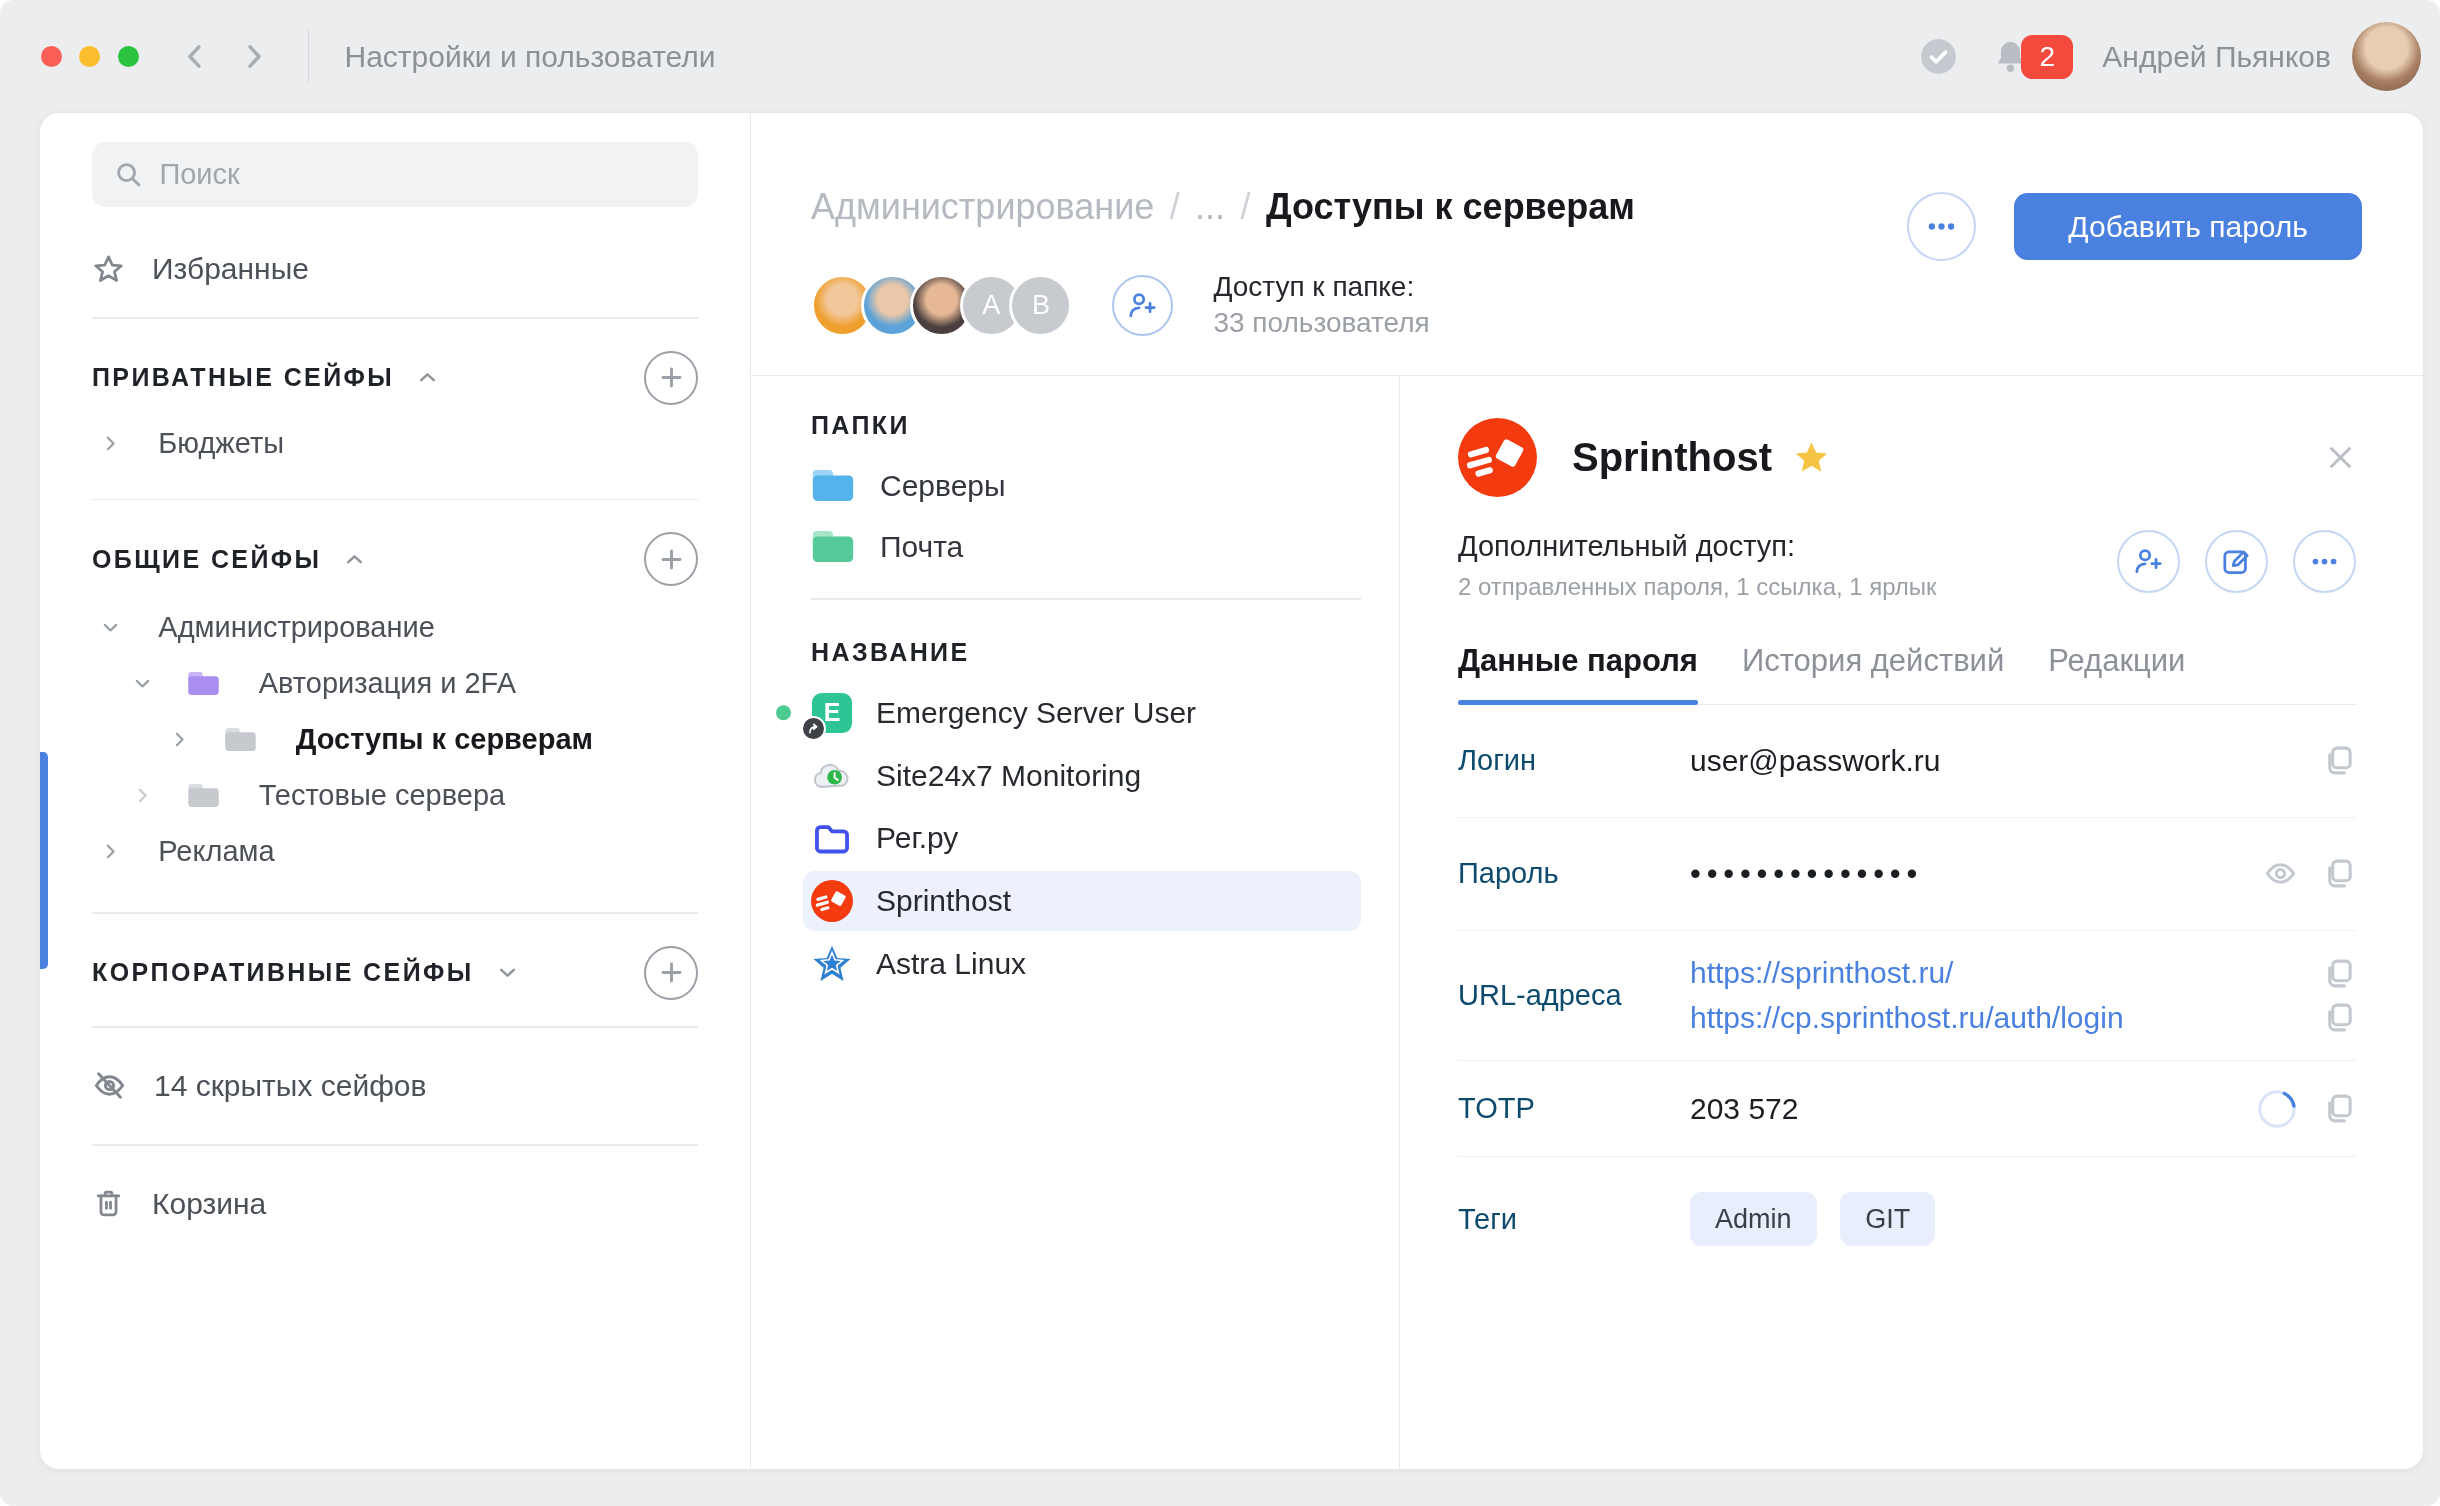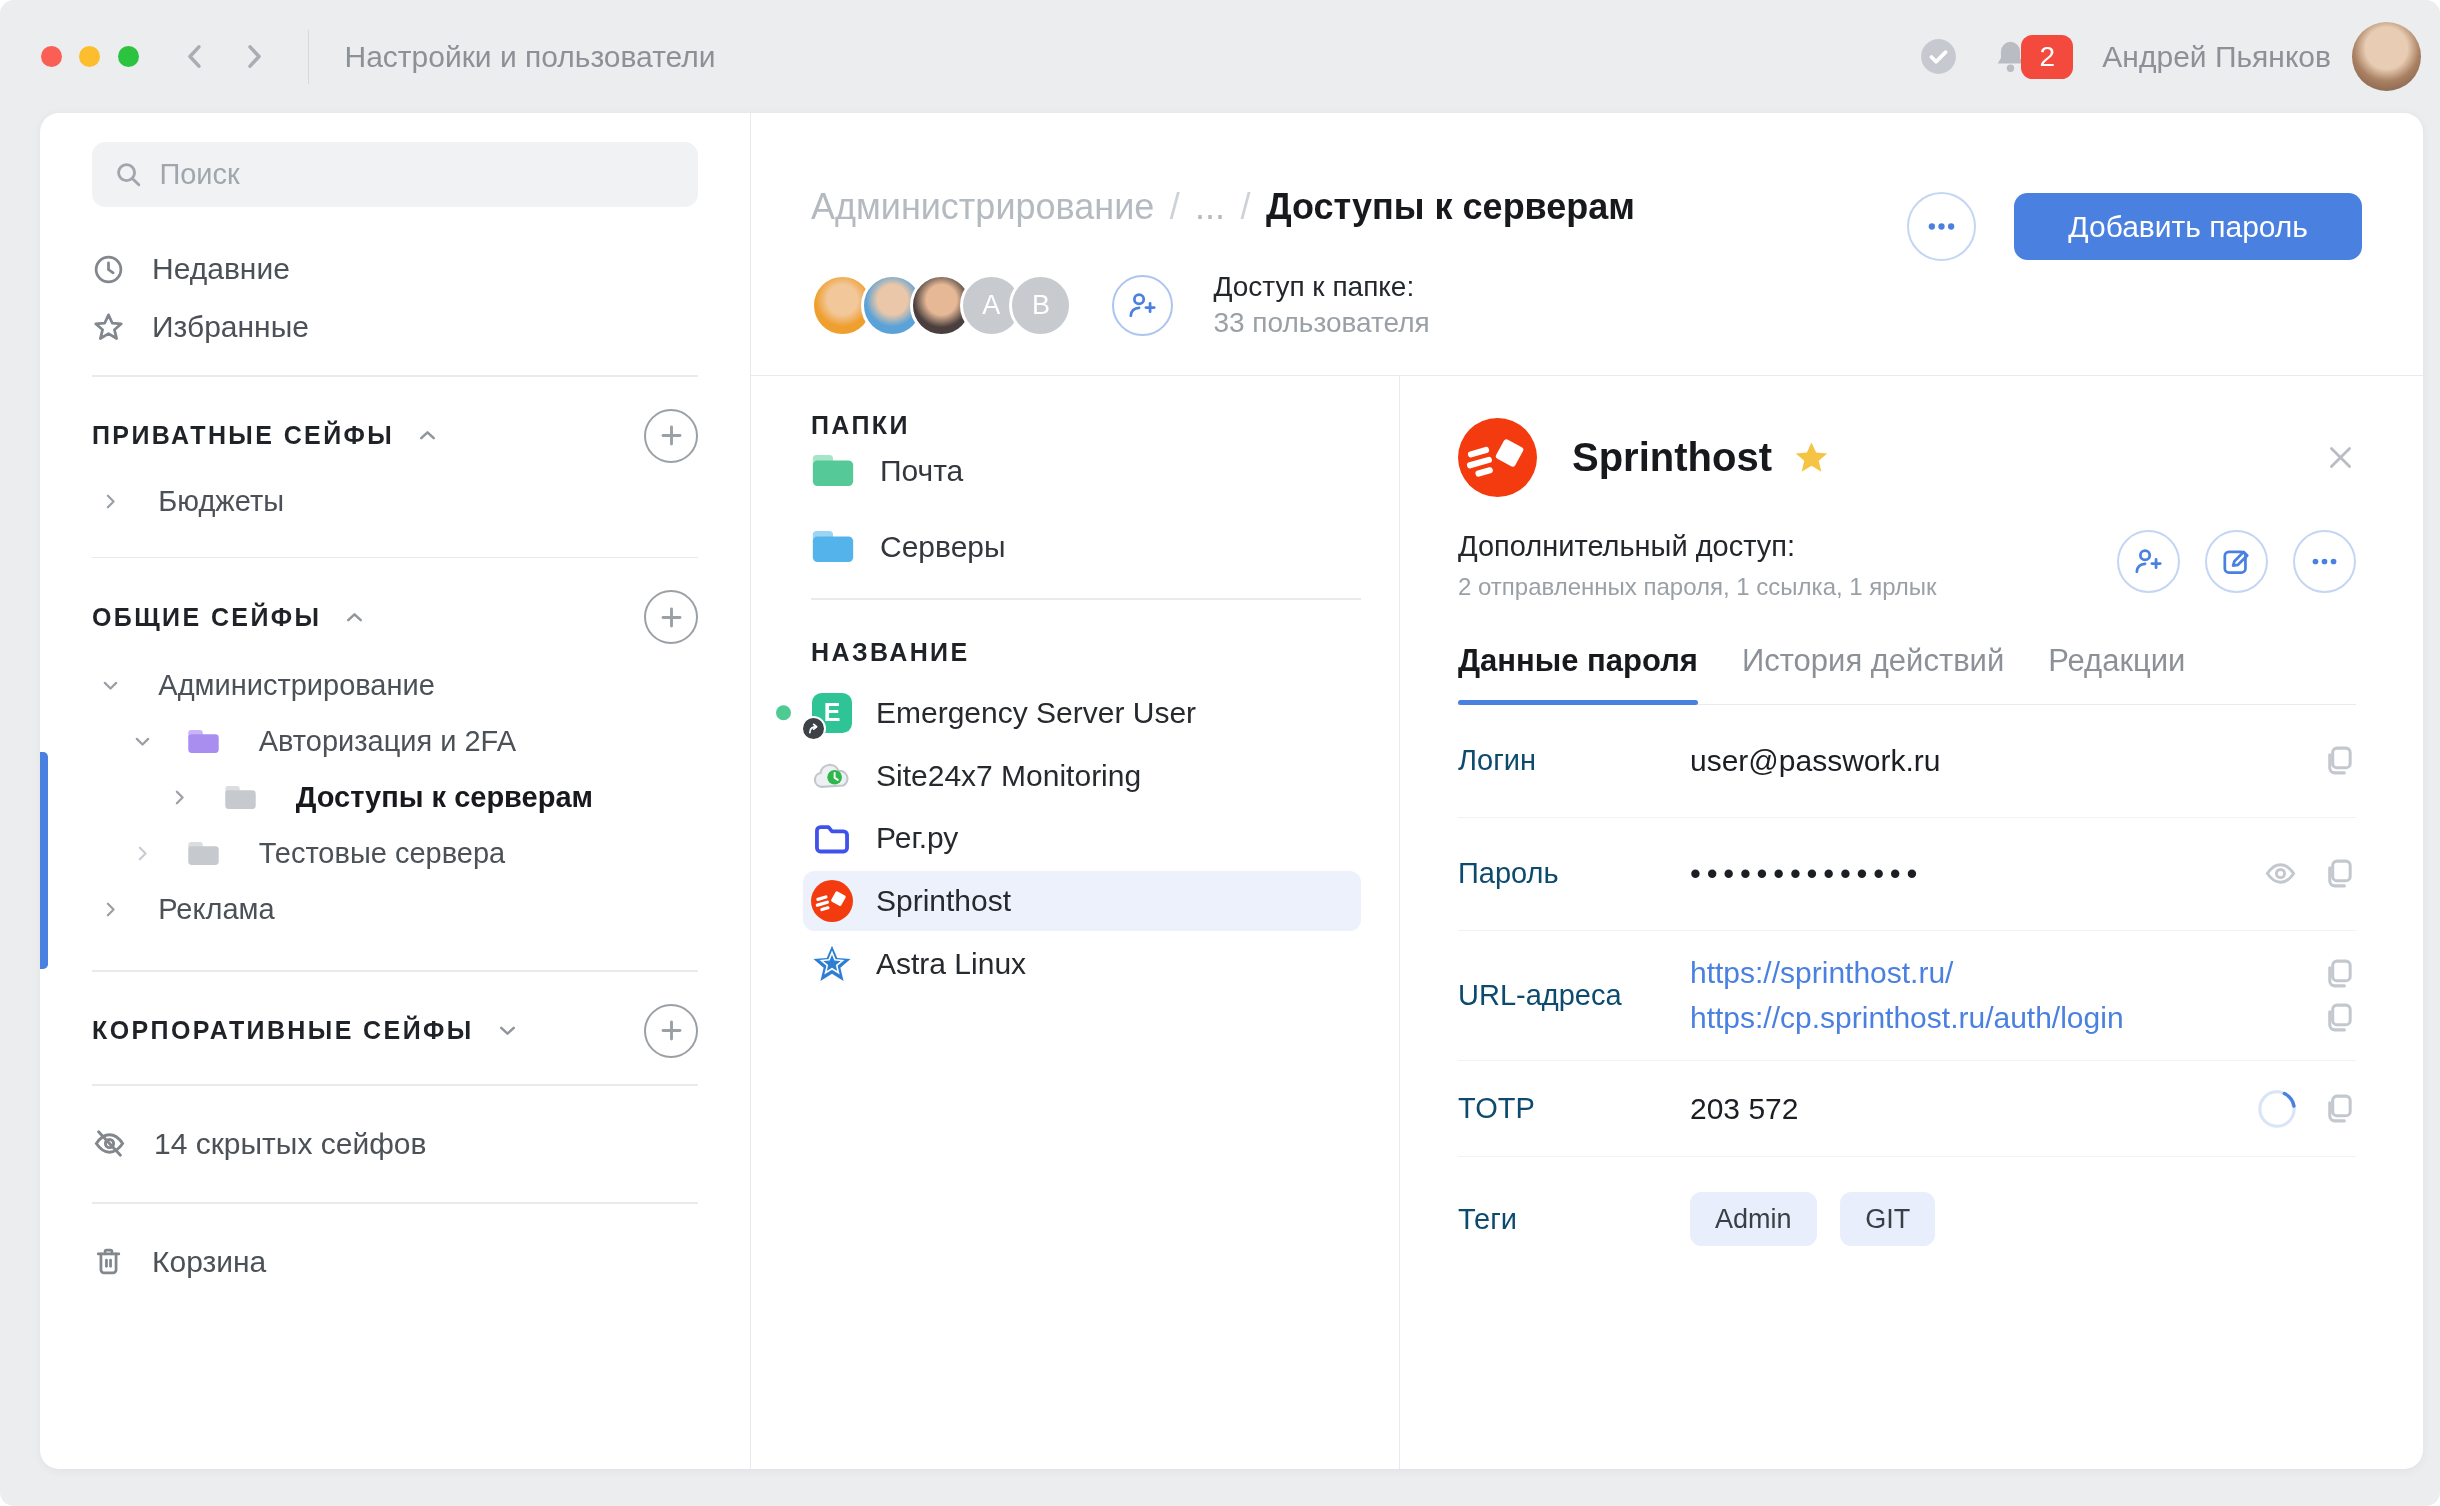--- a/index.html
+++ b/index.html
@@ -190,29 +190,20 @@
               <circle cx="10.5" cy="10.5" r="6.2"></circle>
               <line x1="15.2" y1="15.2" x2="20" y2="20"></line>
             </svg>
           </span>
         <input placeholder="Поиск" style="">
       </div>
 
       <div class="sb-nav">
         <div class="sb-row">
           <span class="ic">
-              <svg width="33" height="33" viewBox="0 0 24 24" fill="none" stroke="currentColor" stroke-width="2" stroke-linecap="round">
-                <circle cx="12" cy="12" r="9"></circle>
-                <path d="M12 7.2 V12 l3.4 2.4"></path>
-              </svg>
-            </span>
-          <span>Недавние</span>
-        </div>
-        <div class="sb-row">
-          <span class="ic">
               <svg width="33" height="33" viewBox="0 0 24 24" fill="none" stroke="currentColor" stroke-width="2" stroke-linejoin="round">
                 <polygon points="12,2.8 14.8,8.9 21.3,9.3 16.3,13.6 17.9,20 12,16.4 6.1,20 7.7,13.6 2.7,9.3 9.2,8.9"></polygon>
               </svg>
             </span>
           <span>Избранные</span>
         </div>
       </div>
 
       <div class="sb-divider" style="margin-top:19px"></div>
 
@@ -410,37 +401,37 @@
           </span>
           <button class="add-pass">Добавить пароль</button>
         </div>
       </div>
 
       <div class="main-body">
 
         <section class="folders-col">
           <div class="col-title t1">ПАПКИ</div>
 
+          <div class="fo-row first">
+            <span>
+                <svg width="44" height="37" viewBox="0 0 24 20">
+                  <rect x="1" y="1.5" width="11" height="7.5" rx="2" fill="#9bd4f5"></rect>
+                  <rect x="1" y="4.5" width="22" height="14" rx="2.6" fill="#54b3ea"></rect>
+                </svg>
+              </span>
+            <span>Серверы</span>
+          </div>
           <div class="fo-row">
             <span>
                 <svg width="44" height="37" viewBox="0 0 24 20">
                   <rect x="1" y="1.5" width="11" height="7.5" rx="2" fill="#a5e6c9"></rect>
                   <rect x="1" y="4.5" width="22" height="14" rx="2.6" fill="#55c998"></rect>
                 </svg>
               </span>
             <span>Почта</span>
-          </div>
-          <div class="fo-row first">
-            <span>
-                <svg width="44" height="37" viewBox="0 0 24 20">
-                  <rect x="1" y="1.5" width="11" height="7.5" rx="2" fill="#9bd4f5"></rect>
-                  <rect x="1" y="4.5" width="22" height="14" rx="2.6" fill="#54b3ea"></rect>
-                </svg>
-              </span>
-            <span>Серверы</span>
           </div>
 
           <div class="mid-div"></div>
 
           <div class="col-title t2">НАЗВАНИЕ</div>
 
           <div class="p-list">
             <div class="p-row">
               <span class="p-ico">
                 <span class="status-dot"></span>

